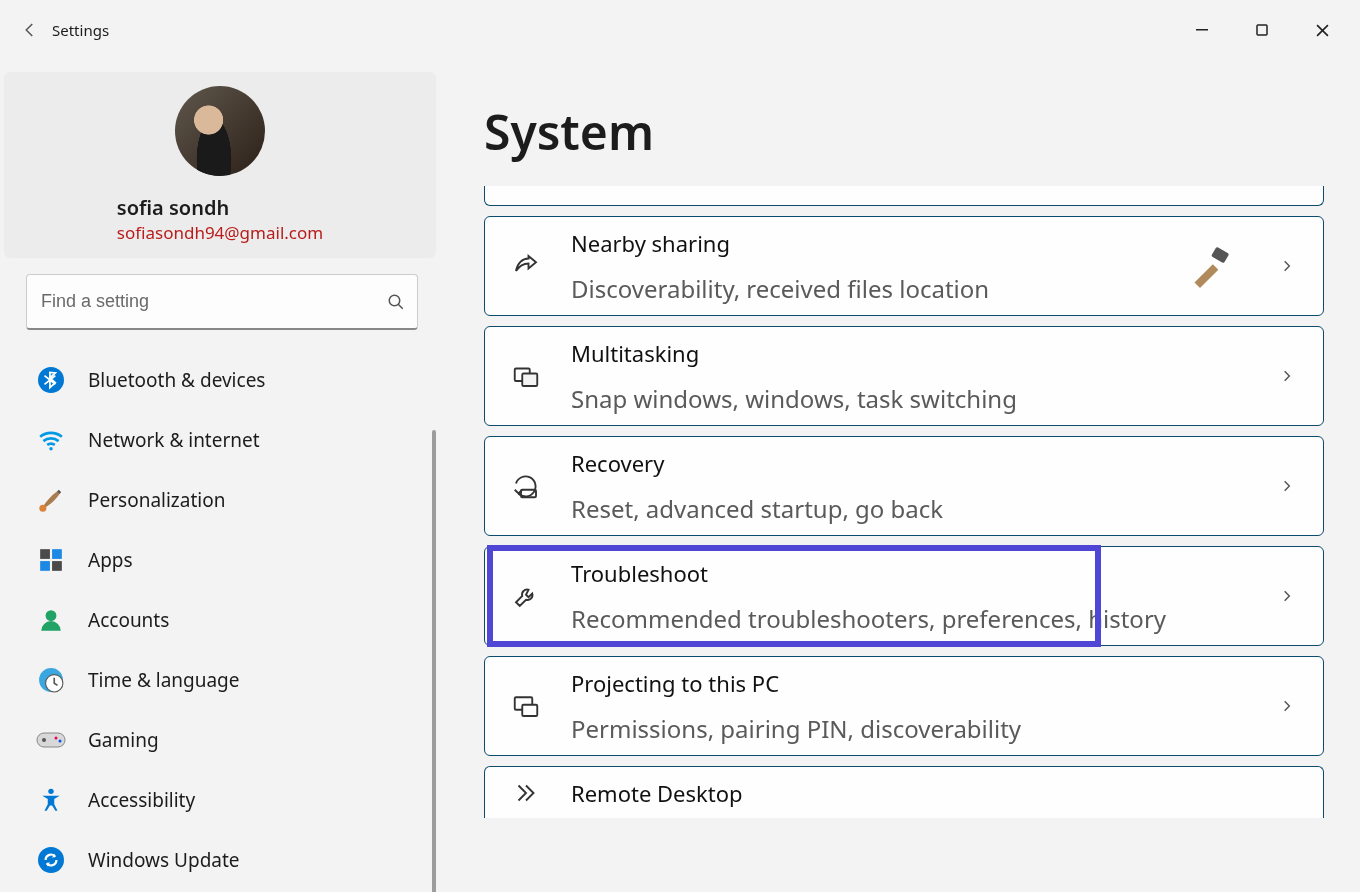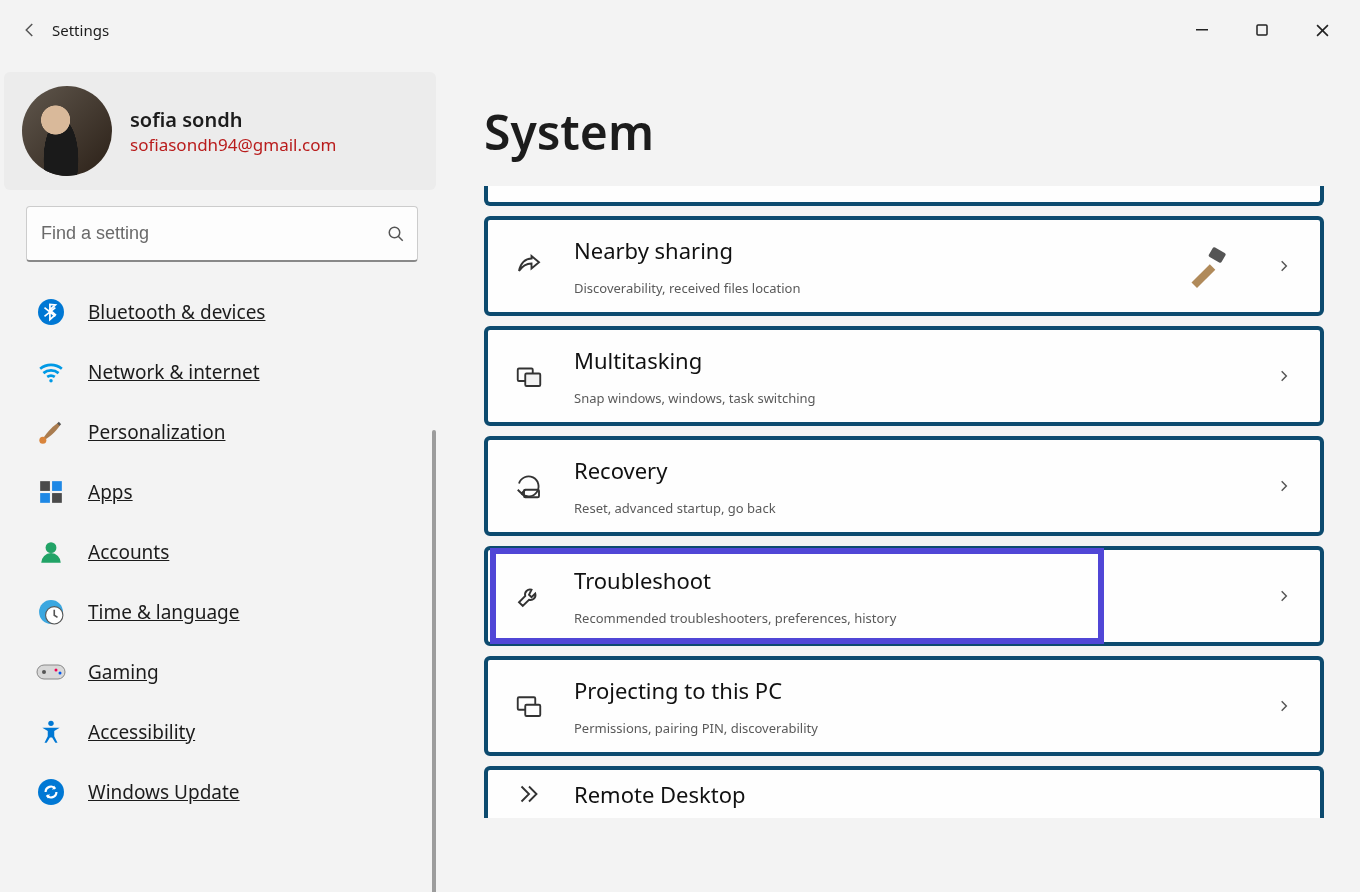--- a/index.html
+++ b/index.html
@@ -37,21 +37,21 @@
   .sidebar {
     width: 440px;
     padding: 12px 0 0 4px;
     position:relative;
   }
   .user-card {
     margin: 0 4px 16px 0;
     background:#ececec;
     border-radius:6px;
     padding: 14px 18px;
-    display:flex; align-items:center; gap:18px;
+    display:flex; align-items:center; gap:18px;flex-direction:column;
   }
   .avatar {
     width:90px; height:90px; border-radius:50%;
     background: linear-gradient(135deg,#60574d,#2b2017);
     overflow:hidden; flex-shrink:0;
     position:relative;
   }
   .avatar::after{
     content:""; position:absolute; inset:10px 24px 0 12px;
     background: radial-gradient(circle at 40% 30%, #d9b99a 0 22%, transparent 23%),
@@ -66,49 +66,49 @@
   .search-input {
     width:100%; height:56px; padding:0 44px 0 14px;
     font-size:18px; border:1px solid #ccc; border-radius:4px;
     background:#fdfdfd; border-bottom:2px solid #888;
   }
   .search-input::placeholder{ color:#6a6a6a; }
   .search-icon-btn{
     position:absolute; right:6px; top:50%; transform:translateY(-50%);
     width:32px;height:32px;border:none;background:transparent;display:flex;align-items:center;justify-content:center;
   }
-  .nav-list { list-style:none; padding-left:18px; position:relative;text-decoration:underline;}
+  .nav-list { list-style:none; padding-left:18px; position:relative;}
   .nav-item {
     display:flex; align-items:center; gap:22px;
     height:60px; padding-left:14px;
     font-size:19px; cursor:pointer; border-radius:4px;
   }
   .nav-icon { width:30px; height:30px; display:flex;align-items:center;justify-content:center;}
   .scroll-indicator{
     position:absolute; right:4px; top:370px; width:4px; height:490px; background:#9c9c9c; border-radius:2px;
   }
   .main {
     flex:1; padding: 16px 36px 0 44px; overflow:hidden;
   }
   .page-title { font-size:48px; font-weight:600; margin-bottom:22px;margin-top:23px;}
   .cards { display:flex; flex-direction:column; gap:10px;}
   .card {
-    background:#fefefe; border:4px solid #0c4a6e; border-radius:6px;
+    background:#fefefe; border:1px solid #0c4a6e; border-radius:6px;
     min-height:100px;
     display:flex; align-items:center; padding:0 22px 0 24px;
     gap:28px; cursor:pointer;
   }
   .card-partial-top{
     height:20px; min-height:20px; border-top:none; border-radius:0 0 6px 6px;
   }
   .card-partial-bottom{ min-height:52px; border-bottom:none; border-radius:6px 6px 0 0;}
   .card-icon{ width:34px; height:34px; display:flex;align-items:center;justify-content:center; flex-shrink:0;}
   .card-body{ flex:1;}
   .card-title{ font-size:22px; color:#111;}
-  .card-sub{ font-size:13px; color:#5a5a5a; margin-top:14px;}
+  .card-sub{ font-size:24px; color:#5a5a5a; margin-top:14px;}
   .chevron{ width:28px;height:28px; display:flex;align-items:center;justify-content:center; flex-shrink:0;}
   .highlight{
     outline:4px solid #5046d6; outline-offset:-2px;
   }
   .extra-icon{ width:44px;height:44px; margin-right:12px;}
   svg{ display:block;}
 </style>
 </head>
 <body>
 

